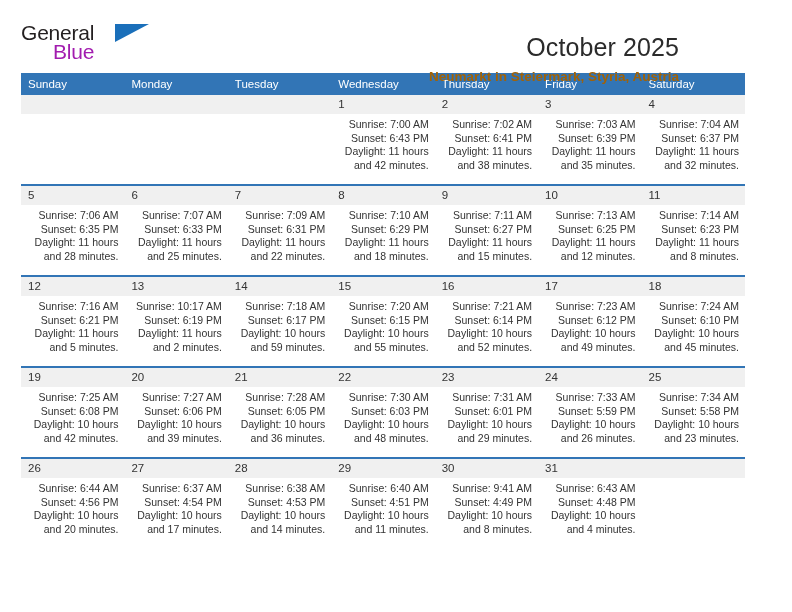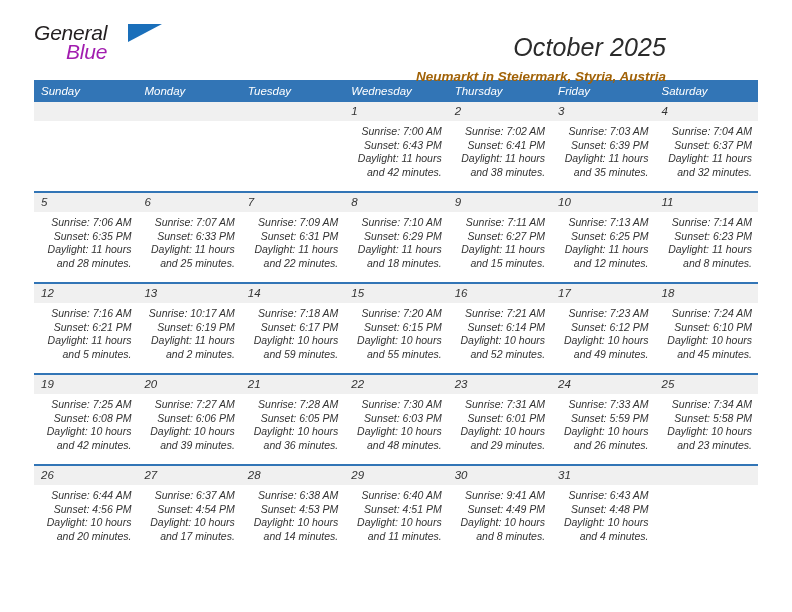--- a/index.html
+++ b/index.html
@@ -13,22 +13,21 @@
     font-family: "Liberation Sans", sans-serif;
     color: #000000;
     overflow: hidden;
   }
 
   .page {
     position: relative;
     width: 700px;
     height: 612px;
     box-sizing: border-box;
-    padding: 0 34px;
-    font-style: italic;
+    padding: 0 21px;
   }
 
   
   .header {
     position: relative;
     height: 72px;
     padding-top: 20px;
     box-sizing: border-box;
   }
 
@@ -85,21 +84,21 @@
     font-weight: bold;
     margin: 7px 0 0 0;
     line-height: 16px;
   }
 
   
   .calendar {
     width: 724px;
     border-collapse: collapse;
     table-layout: fixed;
-    margin-top: 8px;
+    margin-top: 1px;
   }
 
   .calendar th {
     background: #3275b6;
     color: #ffffff;
     font-size: 11.5px;
     font-weight: normal;
     text-align: left;
     padding: 5px 0 5px 7px;
     height: 19px;

